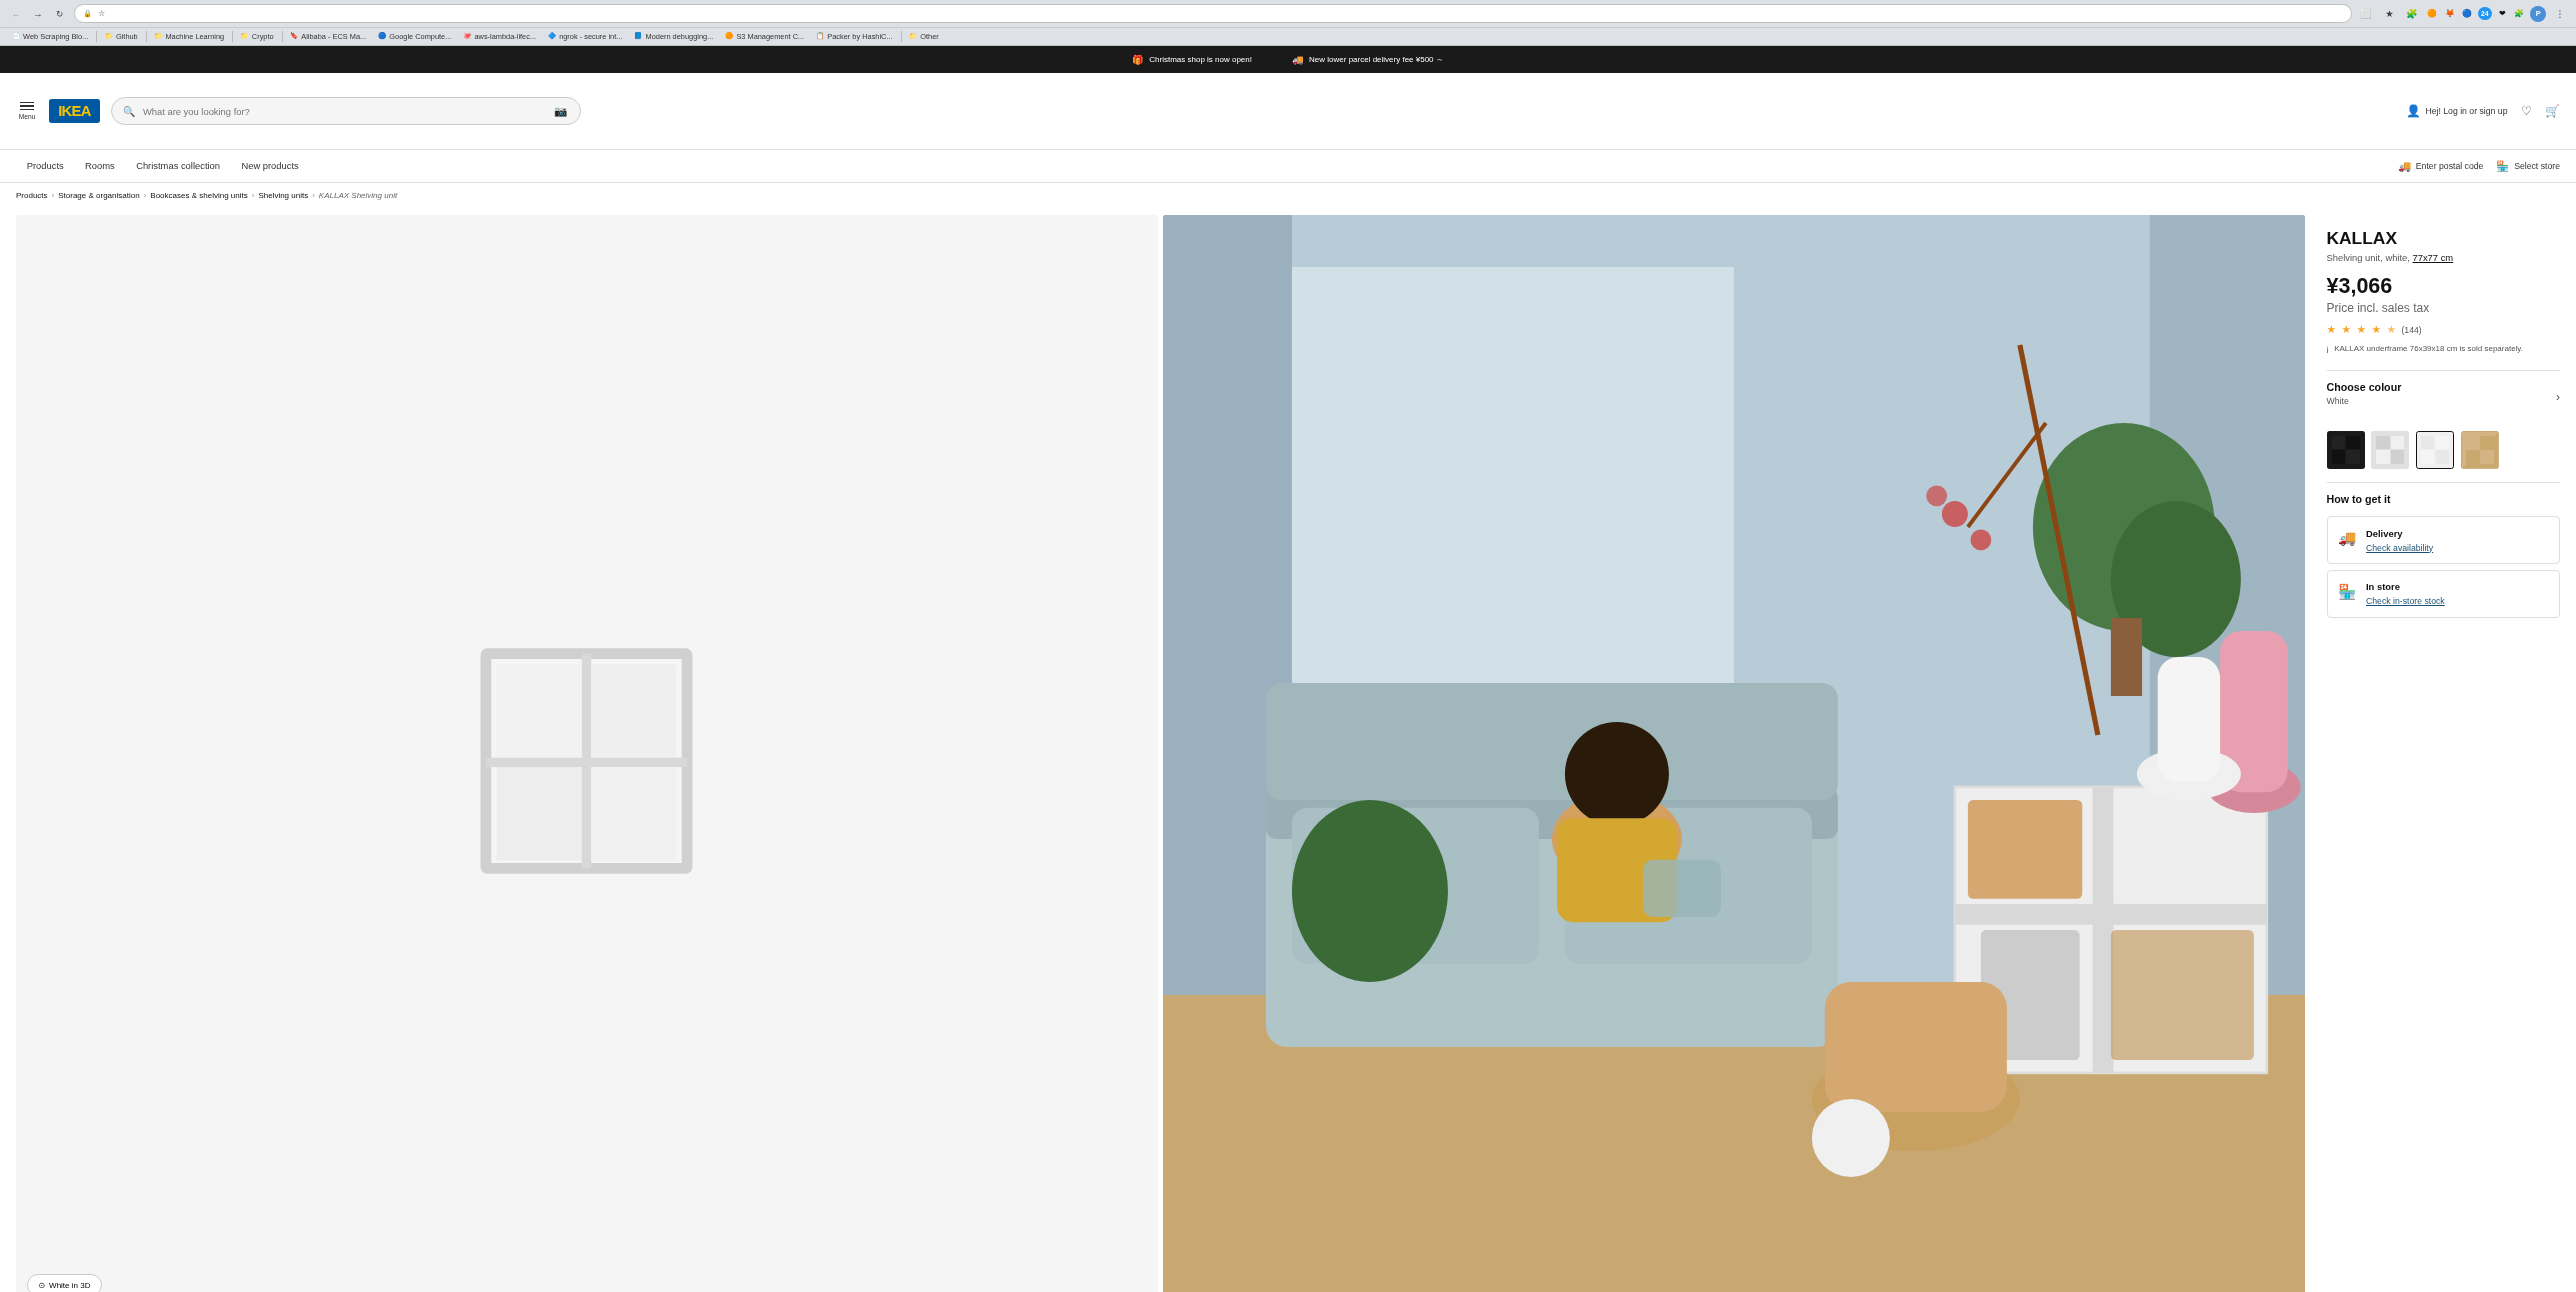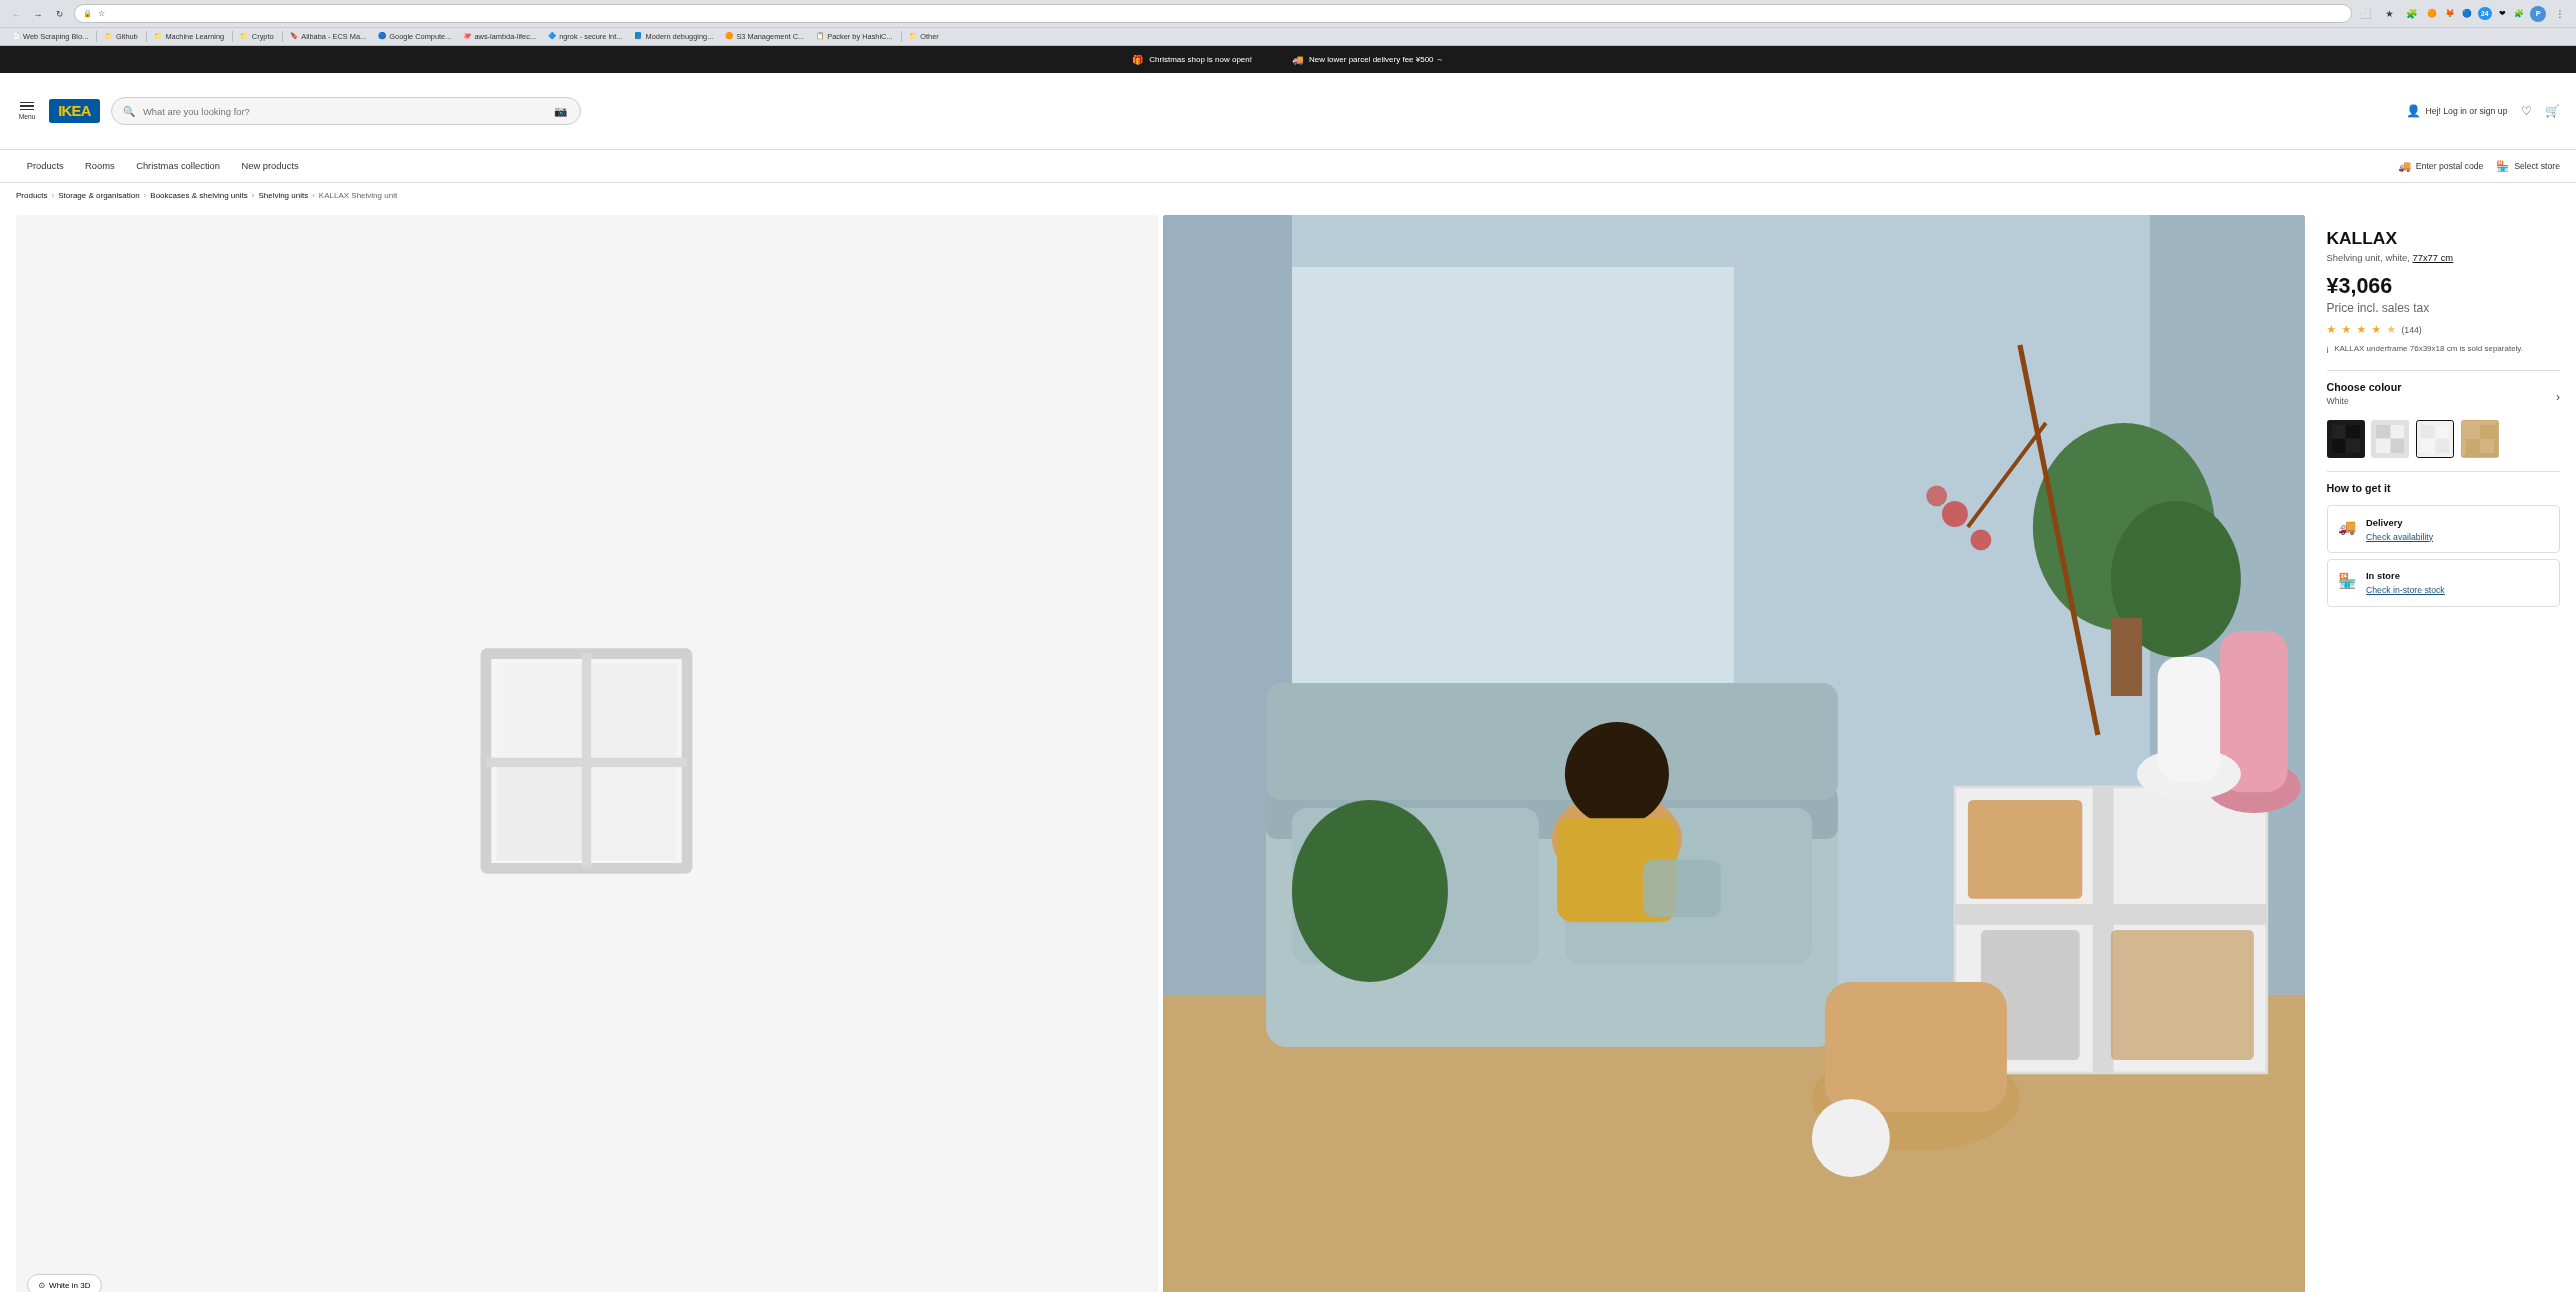--- a/index.html
+++ b/index.html
@@ -113,21 +113,21 @@
     .nav-right-item { display: flex; align-items: center; gap: 4px; font-size: 8.7px; color: #333; cursor: pointer; }
     .nav-right-icon { font-size: 10.7px; }
 
     
     .breadcrumb {
       padding: 8px 16px; font-size: 8px; color: #666;
       display: flex; align-items: center; gap: 4px;
     }
     .breadcrumb-link { color: #111; cursor: pointer; text-decoration: none; }
     .breadcrumb-sep { color: #999; }
-    .breadcrumb-current { color: #666; }
+    .breadcrumb-current { color: #666; font-style: italic; }
 
     
     .product-layout {
       display: flex; gap: 0; padding: 6.7px 16px 27px;
     }
     .product-images { flex: 1; display: flex; flex-direction: column; gap: 5.4px; }
     .product-images-row { display: flex; gap: 5.4px; }
     .product-img-primary {
       flex: 1; background: #f5f5f5; border-radius: 2.7px; overflow: hidden;
       position: relative; display: flex; align-items: center; justify-content: center;
@@ -187,21 +187,21 @@
     .delivery-title { font-size: 9.4px; font-weight: 600; margin-bottom: 2.7px; }
     .delivery-link { font-size: 8.7px; color: #1a5276; text-decoration: underline; cursor: pointer; }
 
     
     .product-images-bottom { display: flex; gap: 5.4px; margin-top: 5.4px; }
     .bottom-img-box {
       flex: 1; height: 134px; border-radius: 2.7px; overflow: hidden;
     }
 
     
-    .colour-header { display: flex; align-items: center; justify-content: space-between; margin-bottom: 6px; }
+    .colour-header { display: flex; align-items: center; justify-content: space-between; margin-bottom: 17px; }
     .chevron-right { color: #555; font-size: 12px; cursor: pointer; }
   </style>
 </head>
 <body>
 
 <div class="browser-chrome">
   <div class="browser-toolbar">
     <div class="nav-buttons">
       <button class="nav-btn disabled">←</button>
       <button class="nav-btn">→</button>

